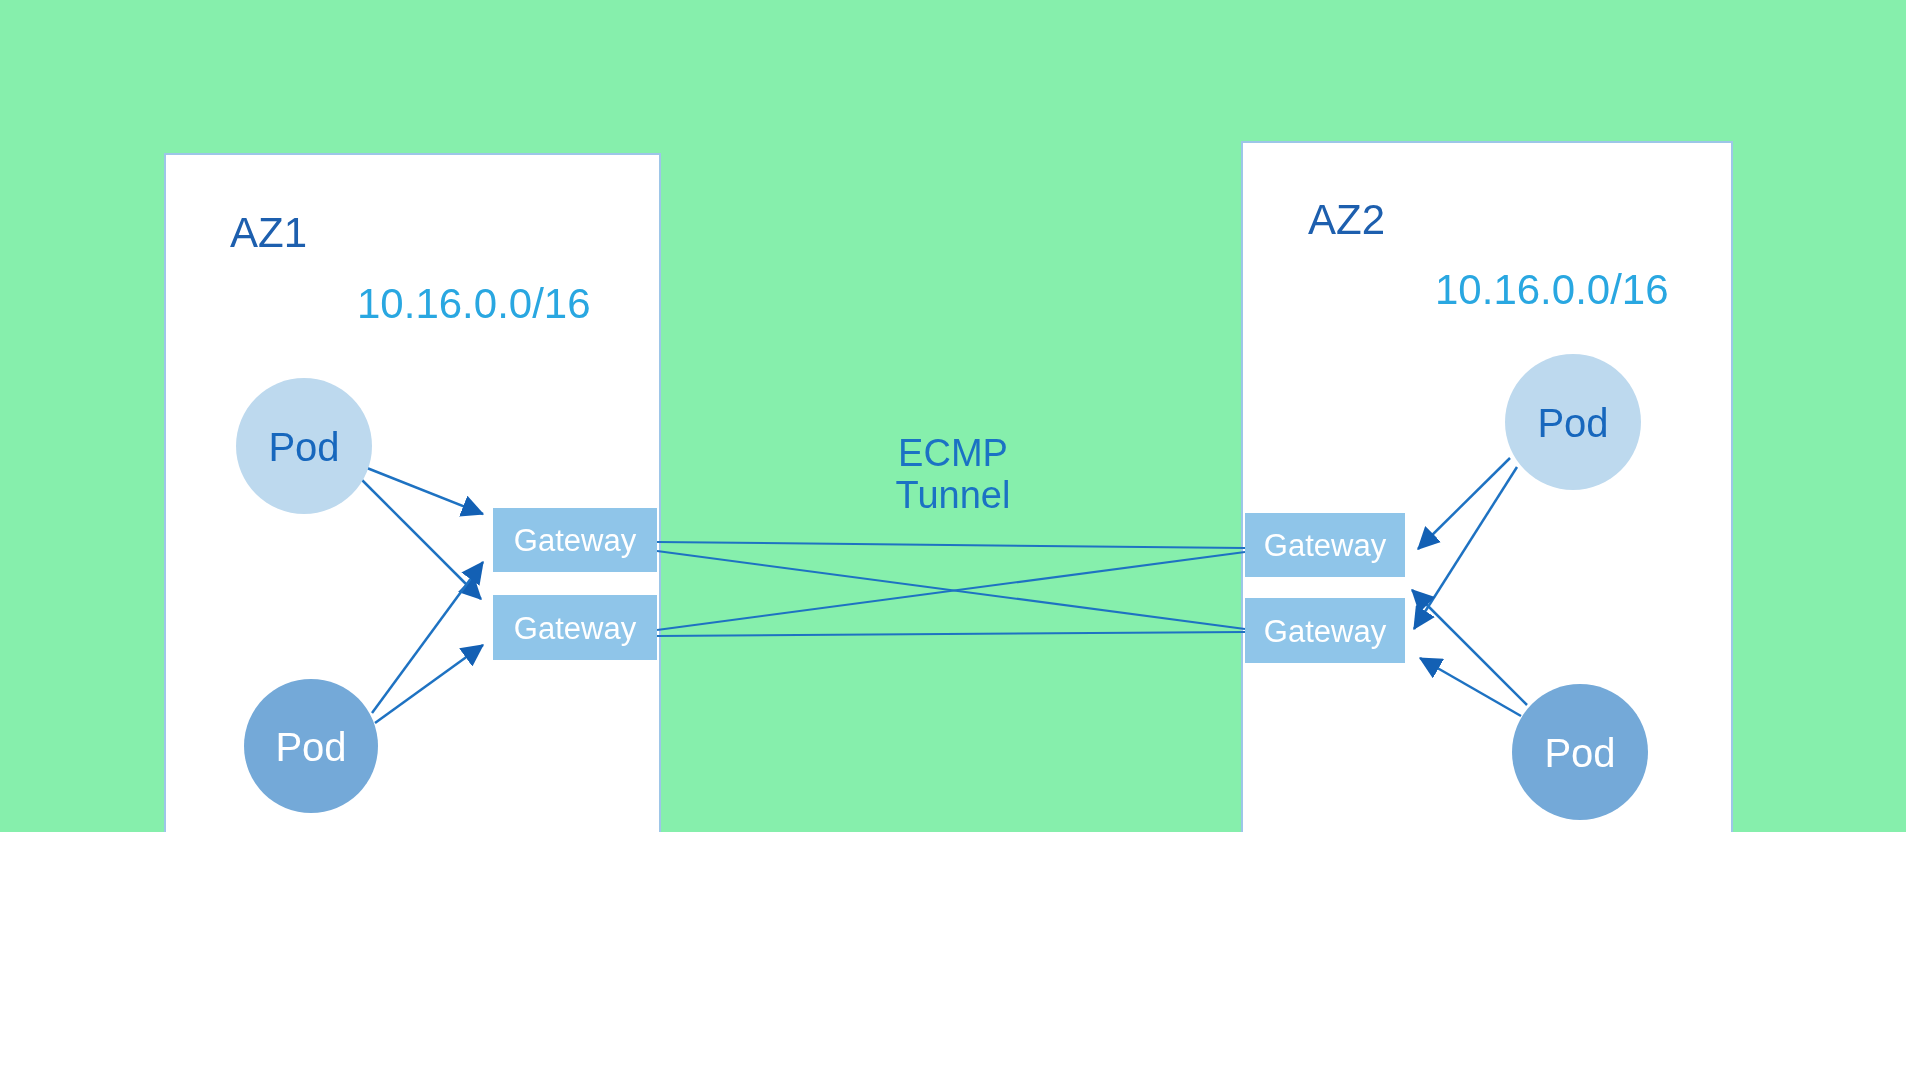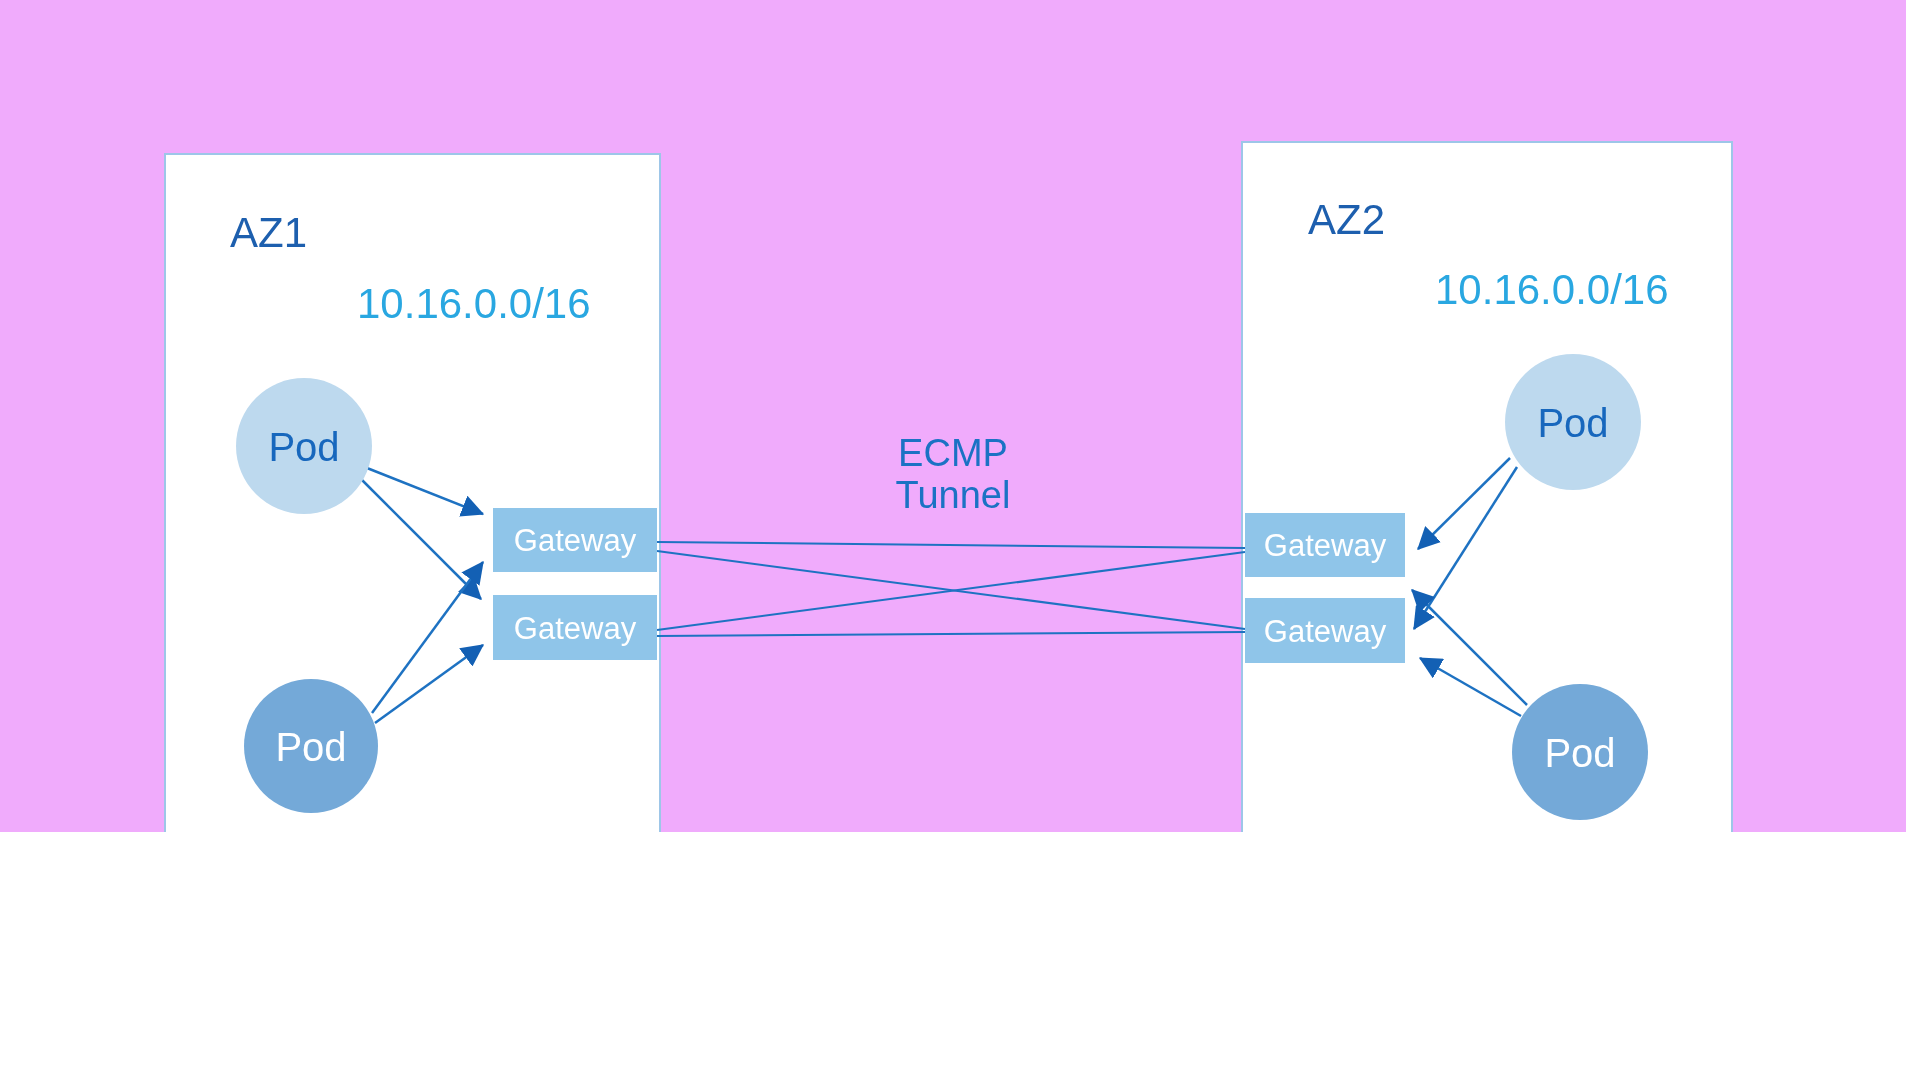--- a/index.html
+++ b/index.html
@@ -4,21 +4,21 @@
 <style>
   html, body {
     margin: 0;
     padding: 0;
     background: #ffffff;
   }
   #stage {
     position: relative;
     width: 1906px;
     height: 832px;
-    background: #f0abfc;
+    background: #86efac;
     overflow: hidden;
     font-family: "Liberation Sans", sans-serif;
   }
   svg { display: block; }
 
   .az-box      { fill: #ffffff; stroke: var(--zone-border, #9dc6e8); stroke-width: 2; }
   .pod-light   { fill: var(--pod-light, #bdd9ee); }
   .pod-dark    { fill: var(--pod-dark, #74a9d8); }
   .gw          { fill: var(--gateway-fill, #8fc5e9); }
 

